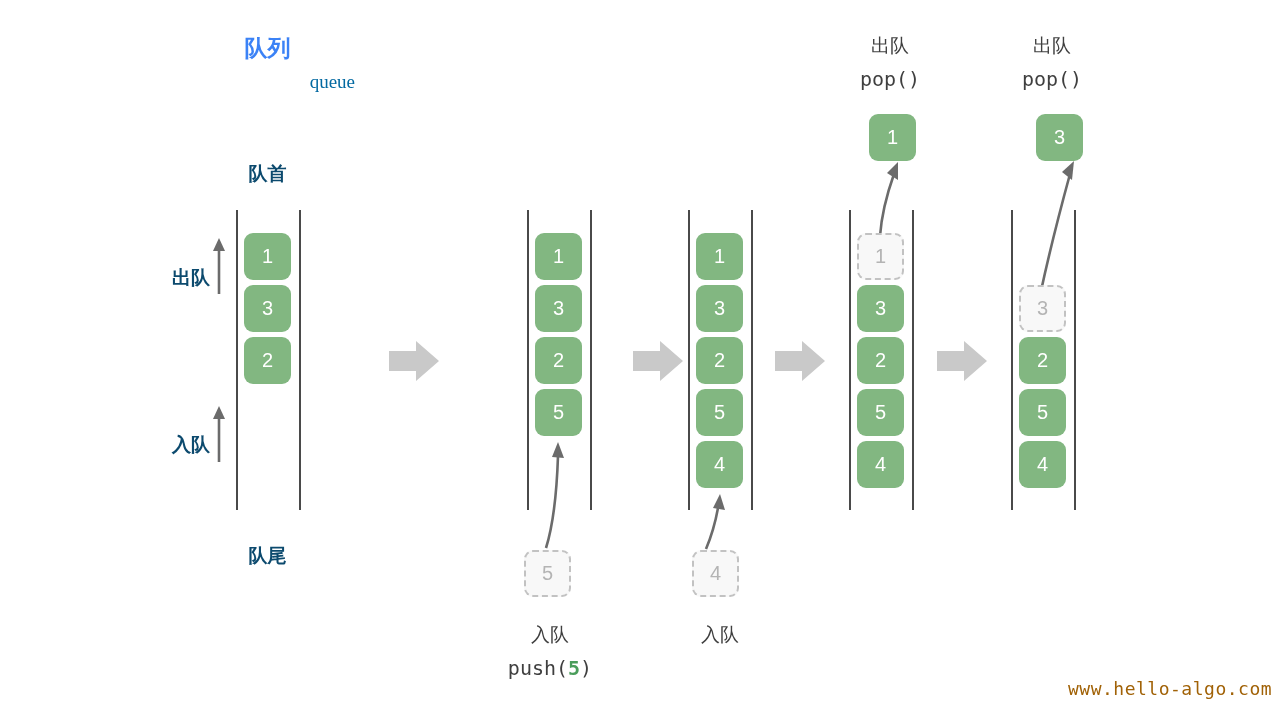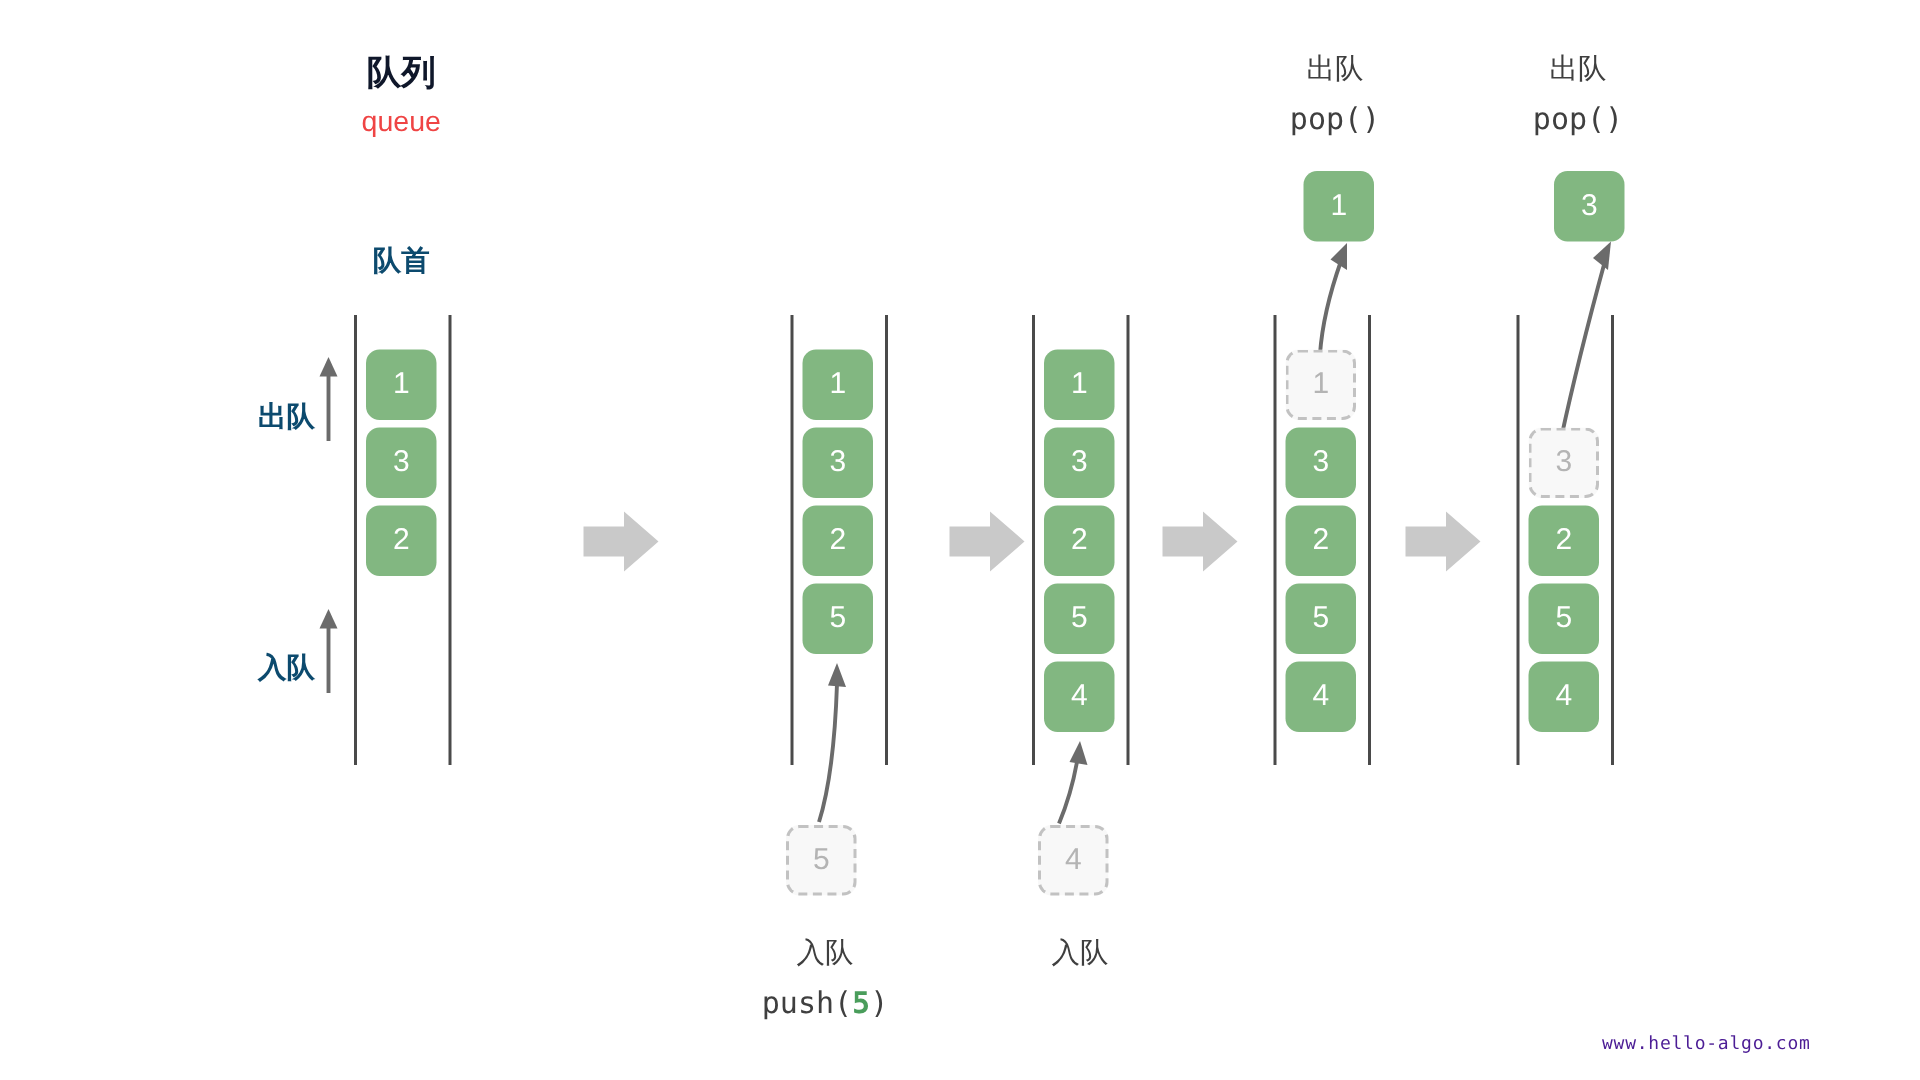--- a/index.html
+++ b/index.html
@@ -17,29 +17,29 @@
     height: 720px;
     overflow: hidden;
     background: #ffffff;
   }
   .abs { position: absolute; }
 
   
   .title-cn {
     font-size: 23px;
     font-weight: bold;
-    color: #0f172a;
+    color: #3b82f6;
     text-align: center;
     white-space: nowrap;
   }
   .title-mono {
-    font-family: Liberation Sans, sans-serif;
+    font-family: Liberation Serif, serif;
     font-size: 19px;
-    color: #ef4444;
-    text-align: center;
+    color: #0369a1;
+    text-align: right;
     white-space: nowrap;
   }
   .label-cn-bold {
     font-size: 19px;
     font-weight: bold;
     color: #0c4a6e;
     text-align: center;
     white-space: nowrap;
   }
   .op-cn {
@@ -52,25 +52,24 @@
     font-family: "DejaVu Sans Mono", "Liberation Mono", monospace;
     font-size: 20px;
     color: #3f3f3f;
     text-align: center;
     white-space: nowrap;
   }
   .op-mono .num { color: #4a9d5b; font-weight: bold; }
 
   .watermark {
     font-family: "DejaVu Sans Mono", "Liberation Mono", monospace;
-    font-size: 12px;
-    color: #4c1d95;
+    font-size: 18px;
+    color: #a16207;
     letter-spacing: 0.5px;
     white-space: nowrap;
-    margin-top: 10px;
   }
 
   
   .rail {
     width: 2px;
     background: #4a4a4a;
   }
   .cell {
     width: 47px;
     height: 47px;
@@ -96,20 +95,21 @@
 </style>
 </head>
 <body>
 
 <div id="stage">
 
   <div class="abs title-cn" style="left:180px; top:33px; width:175px;">队列</div>
   <div class="abs title-mono" style="left:180px; top:71px; width:175px;">queue</div>
 
   <div class="abs label-cn-bold" style="left:180px; top:161px; width:175px;">队首</div>
+  <div class="abs label-cn-bold" style="left:180px; top:543px; width:175px;">队尾</div>
 
   <div class="abs label-cn-bold" style="left:140px; top:265px; width:70px; text-align:right;">出队</div>
   <div class="abs label-cn-bold" style="left:140px; top:432px; width:70px; text-align:right;">入队</div>
 
   <svg class="abs" style="left:208px; top:236px;" width="22" height="60">
     <line x1="11" y1="58" x2="11" y2="12" stroke="#6b6b6b" stroke-width="2.6"></line>
     <polygon points="11,2 17,15 5,15" fill="#6b6b6b"></polygon>
   </svg>
 
   <svg class="abs" style="left:208px; top:404px;" width="22" height="60">

